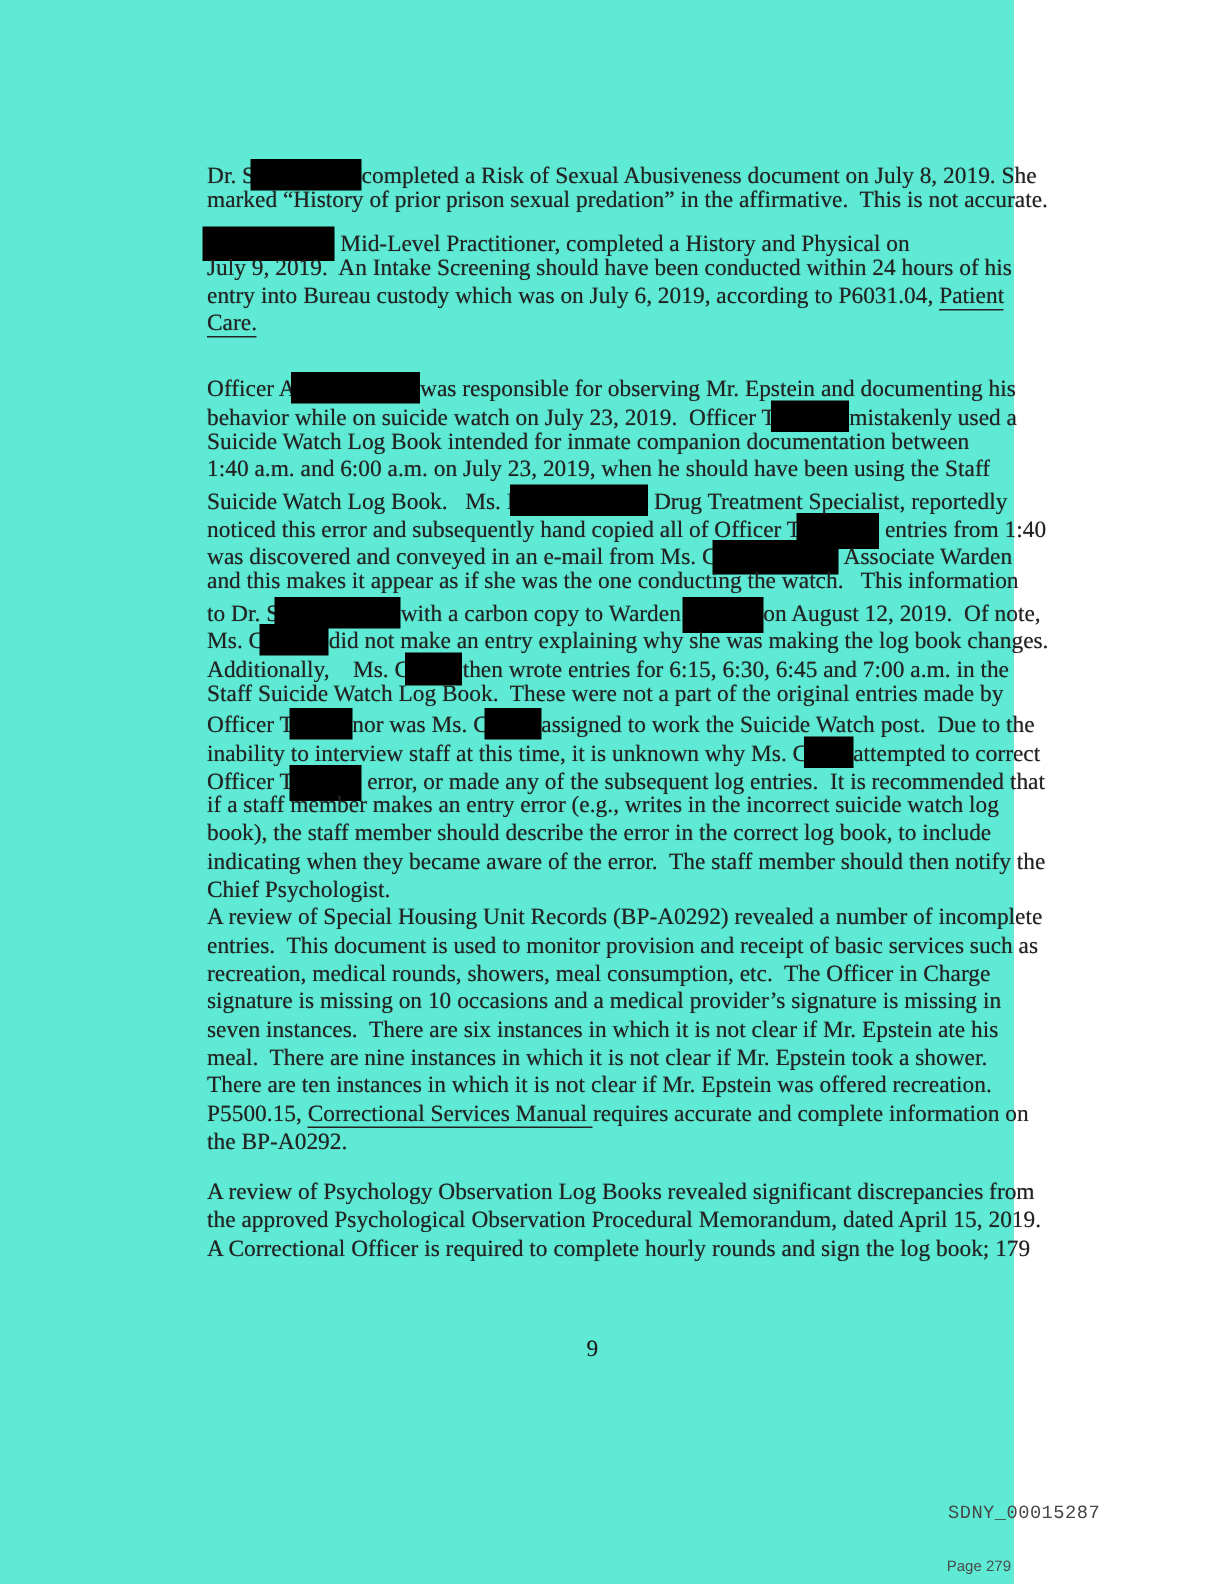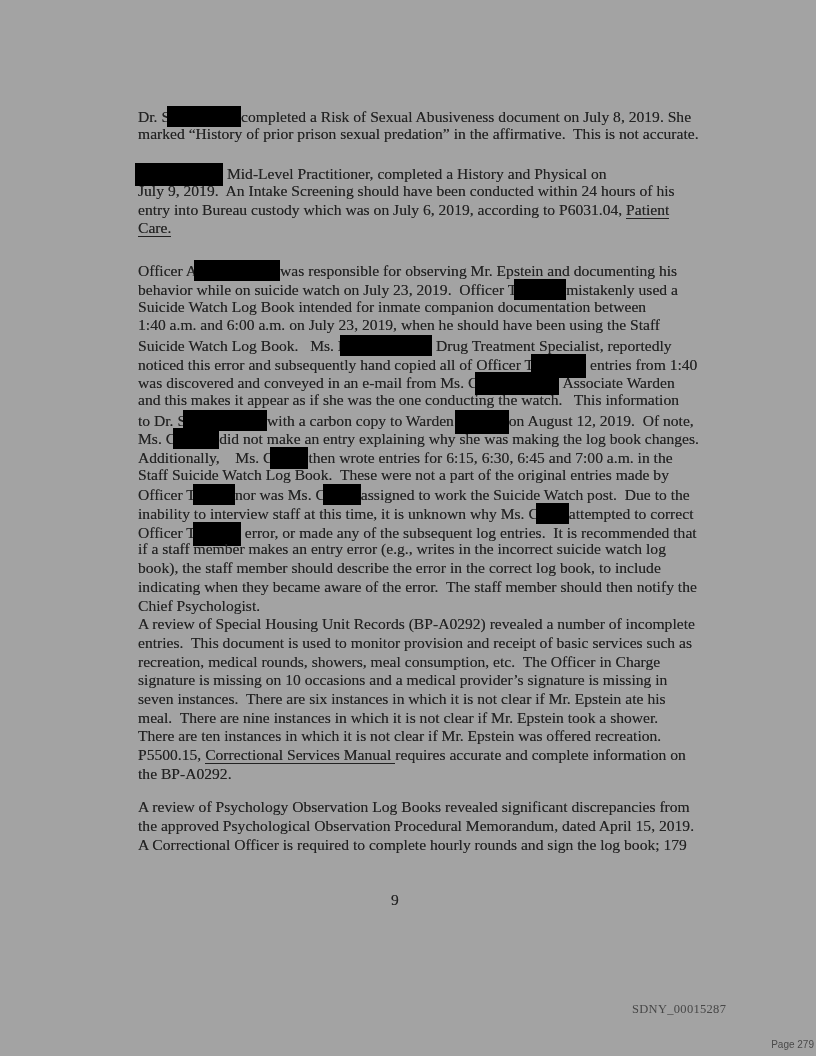--- a/index.html
+++ b/index.html
@@ -3,35 +3,35 @@
 <meta charset="utf-8">
 <style>
   html, body {
     margin: 0; padding: 0;
     width: 816px; height: 1056px;
     background: #ffffff;
     overflow: hidden;
   }
   .page {
     position: relative;
-    width: 816px; height: 1056px;
-    background: #a3a3a3;
+    width: 676px; height: 1056px;
+    background: #5eead4;
     font-family: "Liberation Serif", serif;
     color: #222222;
   }
   .body-text {
     position: absolute;
     left: 138px; top: 106px;
     width: 600px;
     font-size: 15.6px;
     line-height: 18.7px;
     text-shadow: 0 0 0.6px rgba(30,30,30,0.55);
   }
   .para { margin: 0; }
-  .para:nth-child(2) { margin-top: 20px; }
+  .para:nth-child(2) { margin-top: 8px; }
   .para:nth-child(3) { margin-top: 22px; }
   .para:nth-child(4) { margin-top: 0; }
   .para:nth-child(5) { margin-top: 15px; }
   .line { white-space: pre; height: 18.7px; }
   .ul { border-bottom: 1.3px solid #222222; }
   .rd {
     display: inline-block;
     background: #040404;
     height: 21px;
     vertical-align: -5px;
@@ -39,21 +39,21 @@
   }
   .page-number {
     position: absolute;
     left: 391px; top: 891px;
     font-size: 15.6px;
     text-shadow: 0 0 0.6px rgba(30,30,30,0.55);
   }
   .bates {
     position: absolute;
     left: 632px; top: 1002px;
-    font-family: Liberation Serif, serif;
+    font-family: Liberation Mono, monospace;
     font-size: 12.5px;
     color: #474747;
     letter-spacing: 0.3px;
   }
   .page-label {
     position: absolute;
     right: 2px; top: 1039px;
     font-family: "Liberation Sans", sans-serif;
     font-size: 10px;
     color: #4a4a4a;

